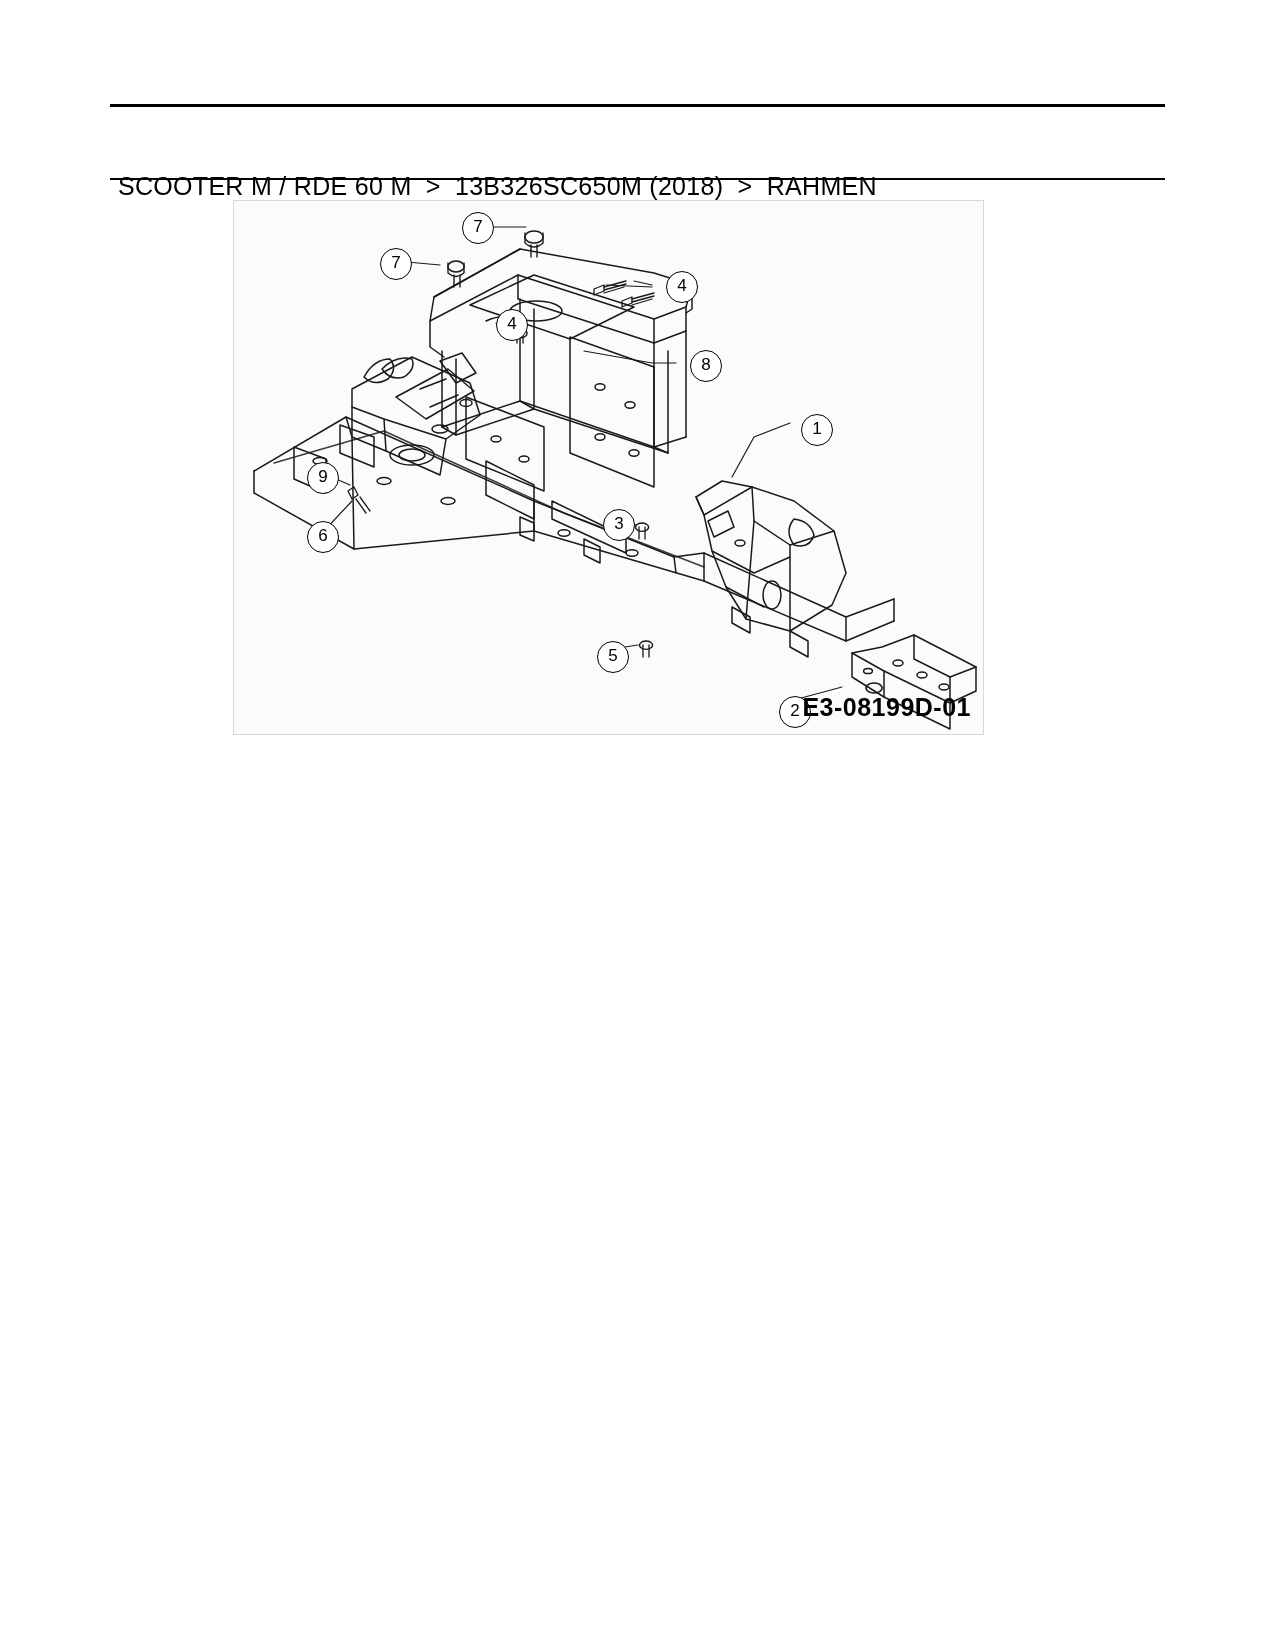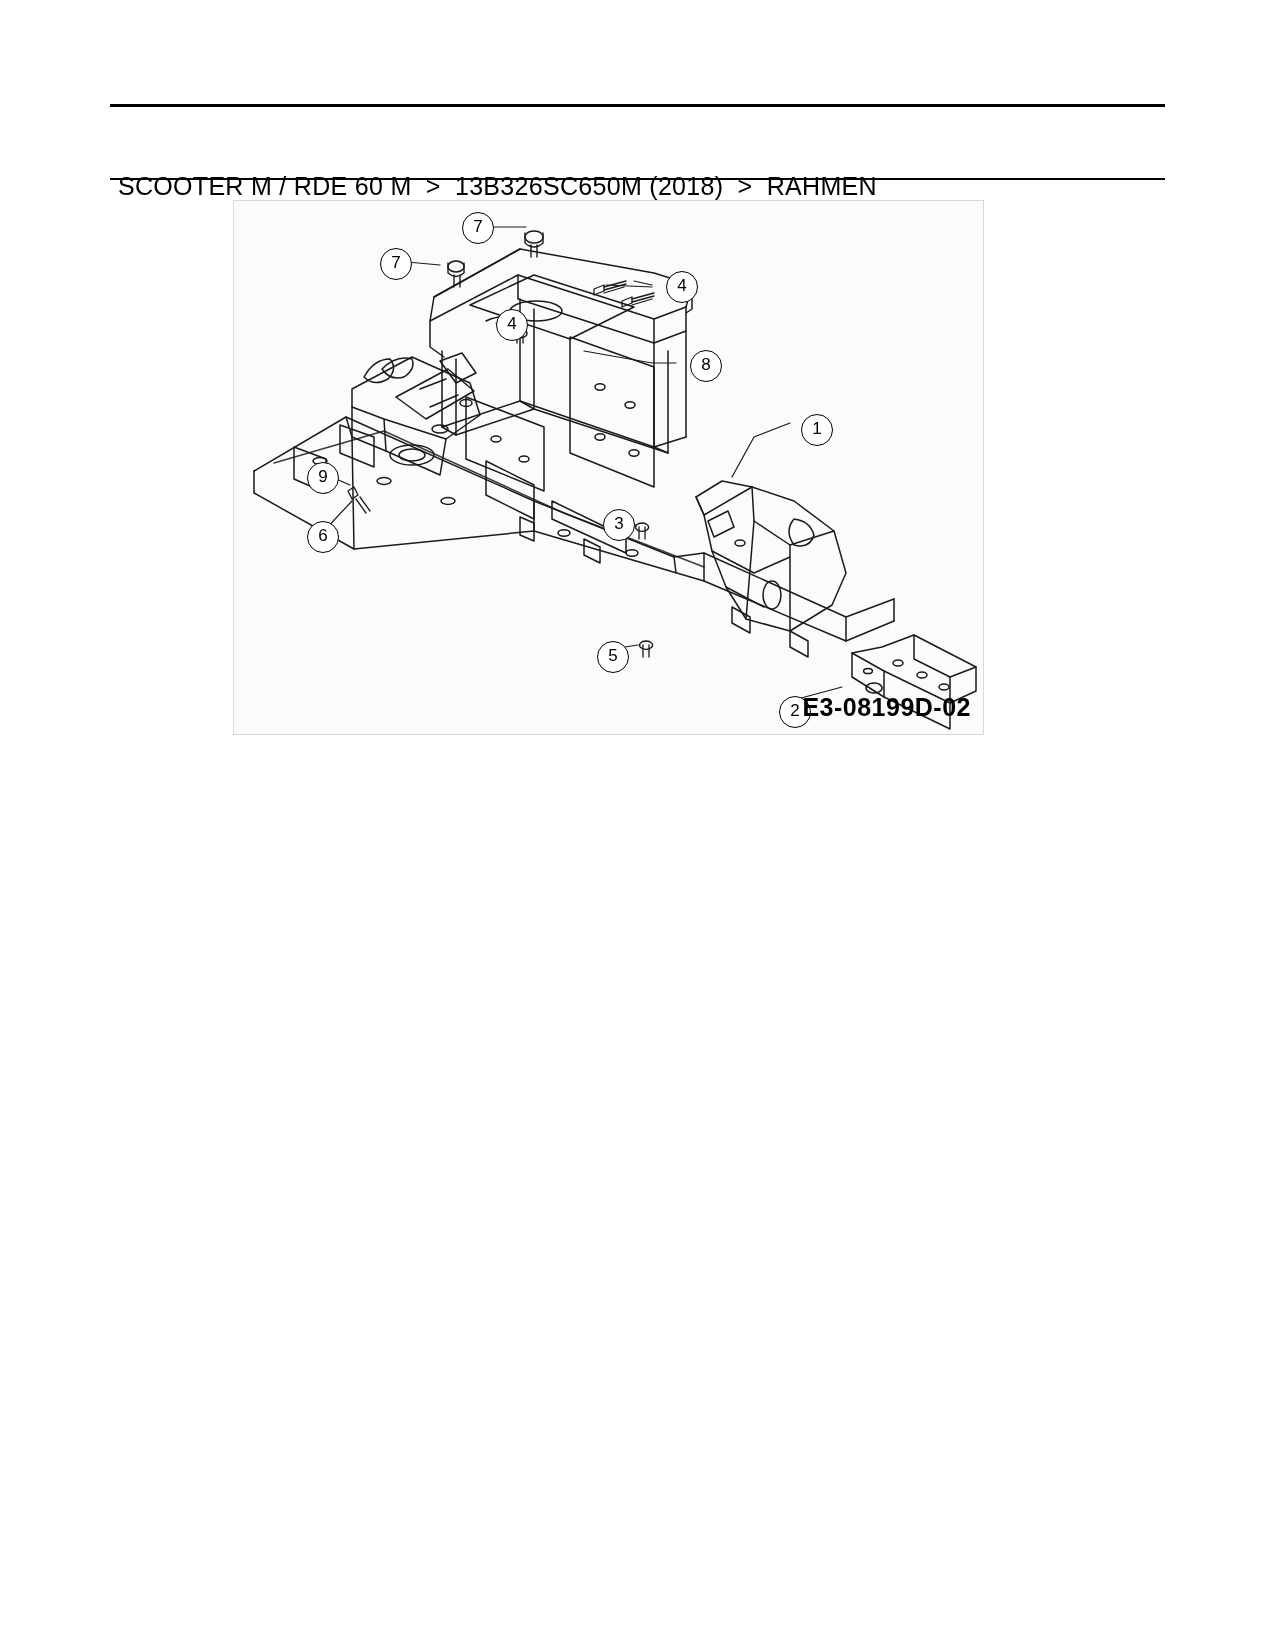--- a/index.html
+++ b/index.html
@@ -264,16 +264,16 @@
         <div class="callout" style="left: 262px; top: 108px;">4</div>
         <div class="callout" style="left: 456px; top: 149px;">8</div>
         <div class="callout" style="left: 567px; top: 213px;">1</div>
         <div class="callout" style="left: 73px; top: 261px;">9</div>
         <div class="callout" style="left: 73px; top: 320px;">6</div>
         <div class="callout" style="left: 369px; top: 308px;">3</div>
         <div class="callout" style="left: 363px; top: 440px;">5</div>
         <div class="callout" style="left: 545px; top: 495px;">2</div>
       </div>
 
-    <div class="figcode">E3-08199D-02</div>
+    <div class="figcode">E3-08199D-01</div>
   </div>
 
 </div>
 
 </body></html>

